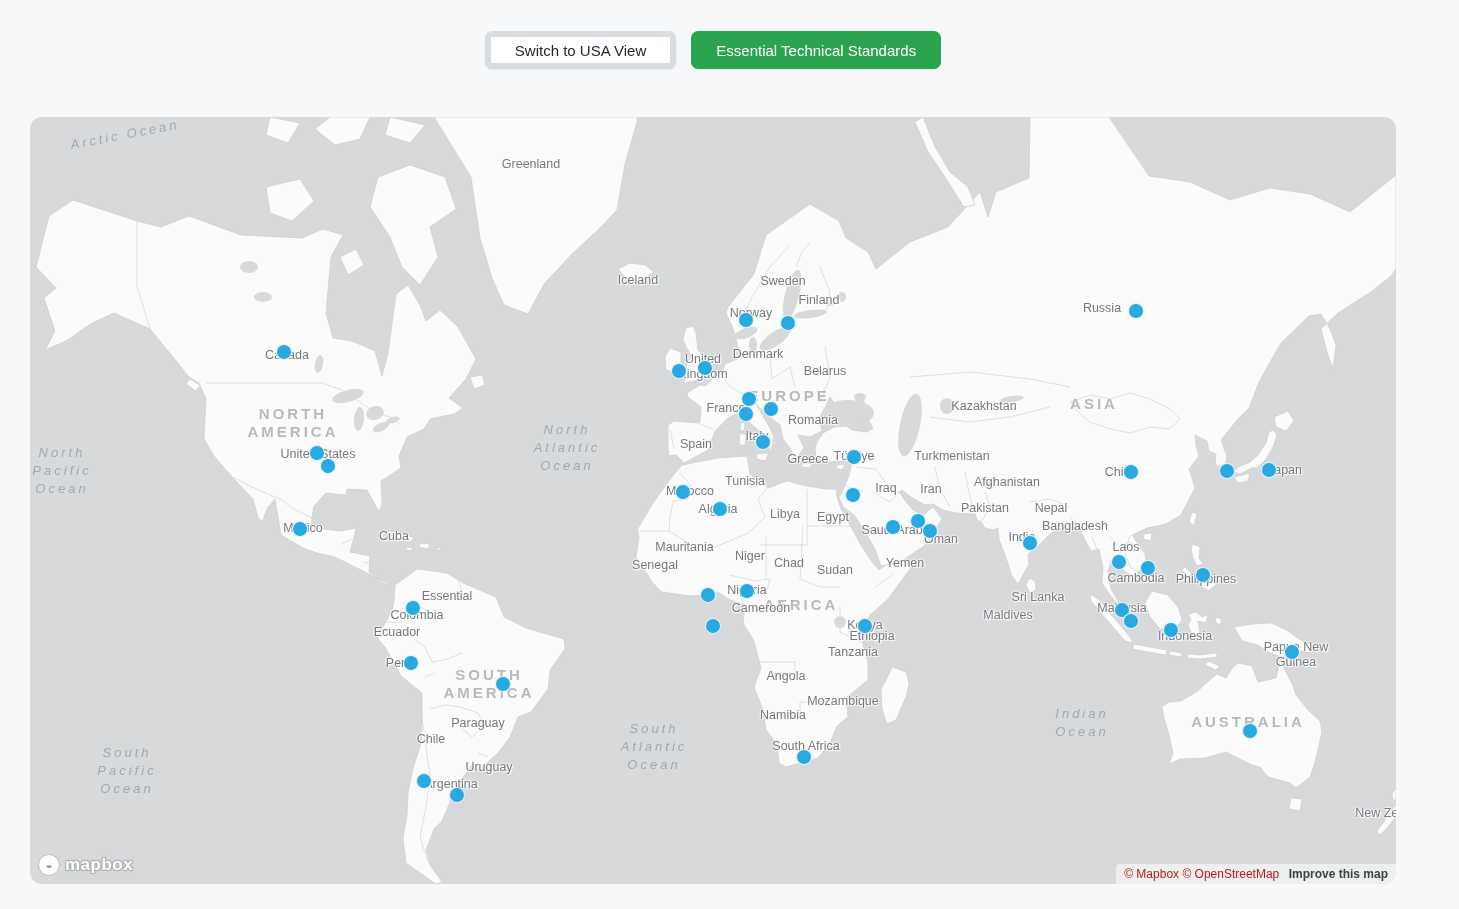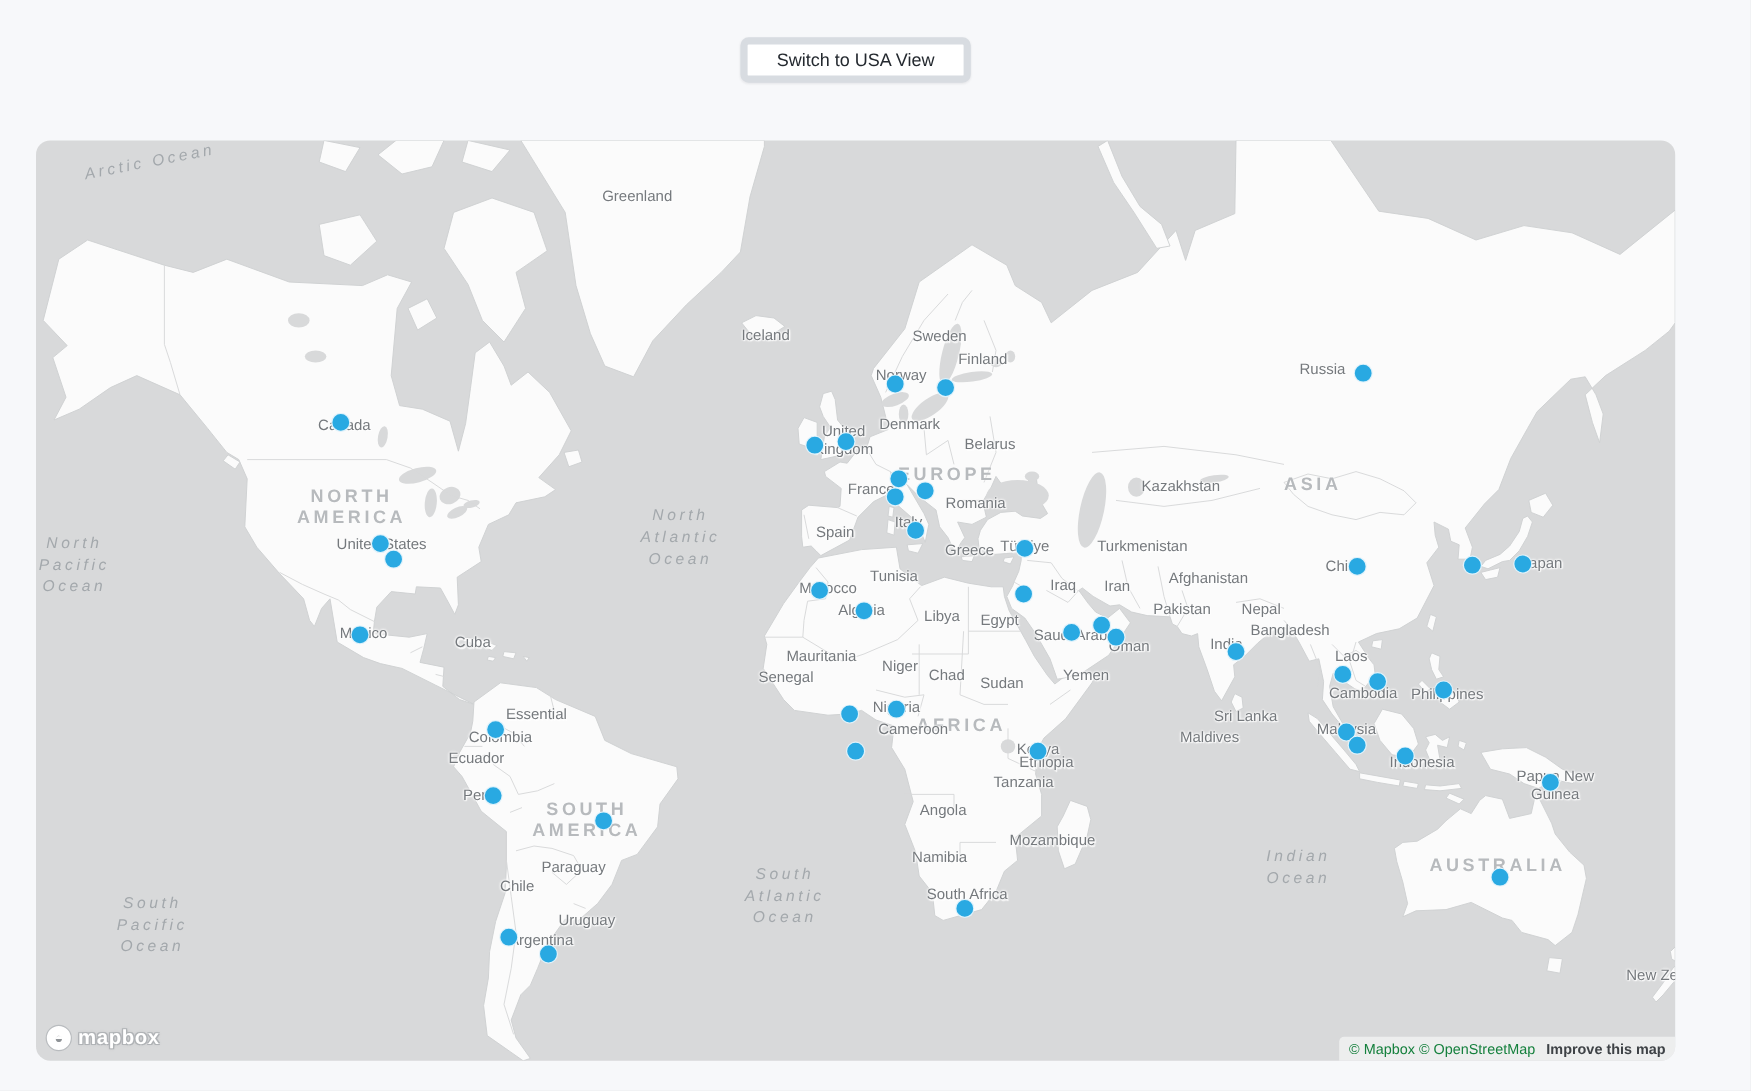--- a/index.html
+++ b/index.html
@@ -65,28 +65,29 @@
   }
   .mb-logo .word{
     font-size:17px;font-weight:700;letter-spacing:.5px;color:#fff;
     text-shadow:-1px -1px 0 #b0b3b6,1px -1px 0 #b0b3b6,-1px 1px 0 #b0b3b6,1px 1px 0 #b0b3b6,0 0 3px #b0b3b6;
   }
   .attribution{
     position:absolute;right:0;bottom:0;padding:3px 8px;
     background:rgba(255,255,255,.55);border-top-left-radius:4px;
     font-size:12px;color:#5e6369;pointer-events:auto;
   }
-  .attribution a{color:#15803d;text-decoration:none;cursor:pointer;}
+  .attribution a{color:#b91c1c;text-decoration:none;cursor:pointer;}
   .attribution a.improve{font-weight:700;color:#3e4246;margin-left:6px;}
 </style>
 </head>
 <body>
 
 <div class="toolbar">
   <button class="btn outline" style="background: rgb(255, 255, 255); color: rgb(36, 41, 47); border-color: rgb(216, 220, 225);">Switch to USA View</button>
+  <button class="btn" style="background: rgb(42, 164, 79); color: rgb(255, 255, 255); border-color: rgb(42, 164, 79);">Essential Technical Standards</button>
 </div>
 
 <div class="map" id="map">
   <svg width="1366" height="767" viewBox="0 0 1366 767">
     <g id="land" fill="#fbfbfb" stroke="#cfd1d2" stroke-width="0.8" stroke-linejoin="round">
 
       <path d="M6,150 L19,99 L43,83 L107,104 L131,110 L159,99 L211,118 L272,121 L293,112 L313,118
                L301,140 L296,196 L303,221 L322,224 L345,234 L352,259 L358,236 L362,207 L366,177
                L378,168 L390,188 L396,204 L410,193 L428,210 L446,242 L436,262 L419,281 L433,291
                L424,297 L400,302 L394,312 L377,320 L369,339 L371,351 L351,364 L352,387 L349,395
@@ -445,21 +446,21 @@
       </div>
       <div class="map-label lbl-country" style="left: 823px; top: 535px;">
         <div>Tanzania</div>
       </div>
       <div class="map-label lbl-country" style="left: 756px; top: 559px;">
         <div>Angola</div>
       </div>
       <div class="map-label lbl-country" style="left: 753px; top: 598px;">
         <div>Namibia</div>
       </div>
-      <div class="map-label lbl-country" style="left: 847px; top: 584px;">
+      <div class="map-label lbl-country" style="left: 813px; top: 584px;">
         <div>Mozambique</div>
       </div>
       <div class="map-label lbl-country" style="left: 776px; top: 629px;">
         <div>South Africa</div>
       </div>
       <div class="map-label lbl-country" style="left: 1072px; top: 191px;">
         <div>Russia</div>
       </div>
       <div class="map-label lbl-country" style="left: 954px; top: 289px;">
         <div>Kazakhstan</div>

